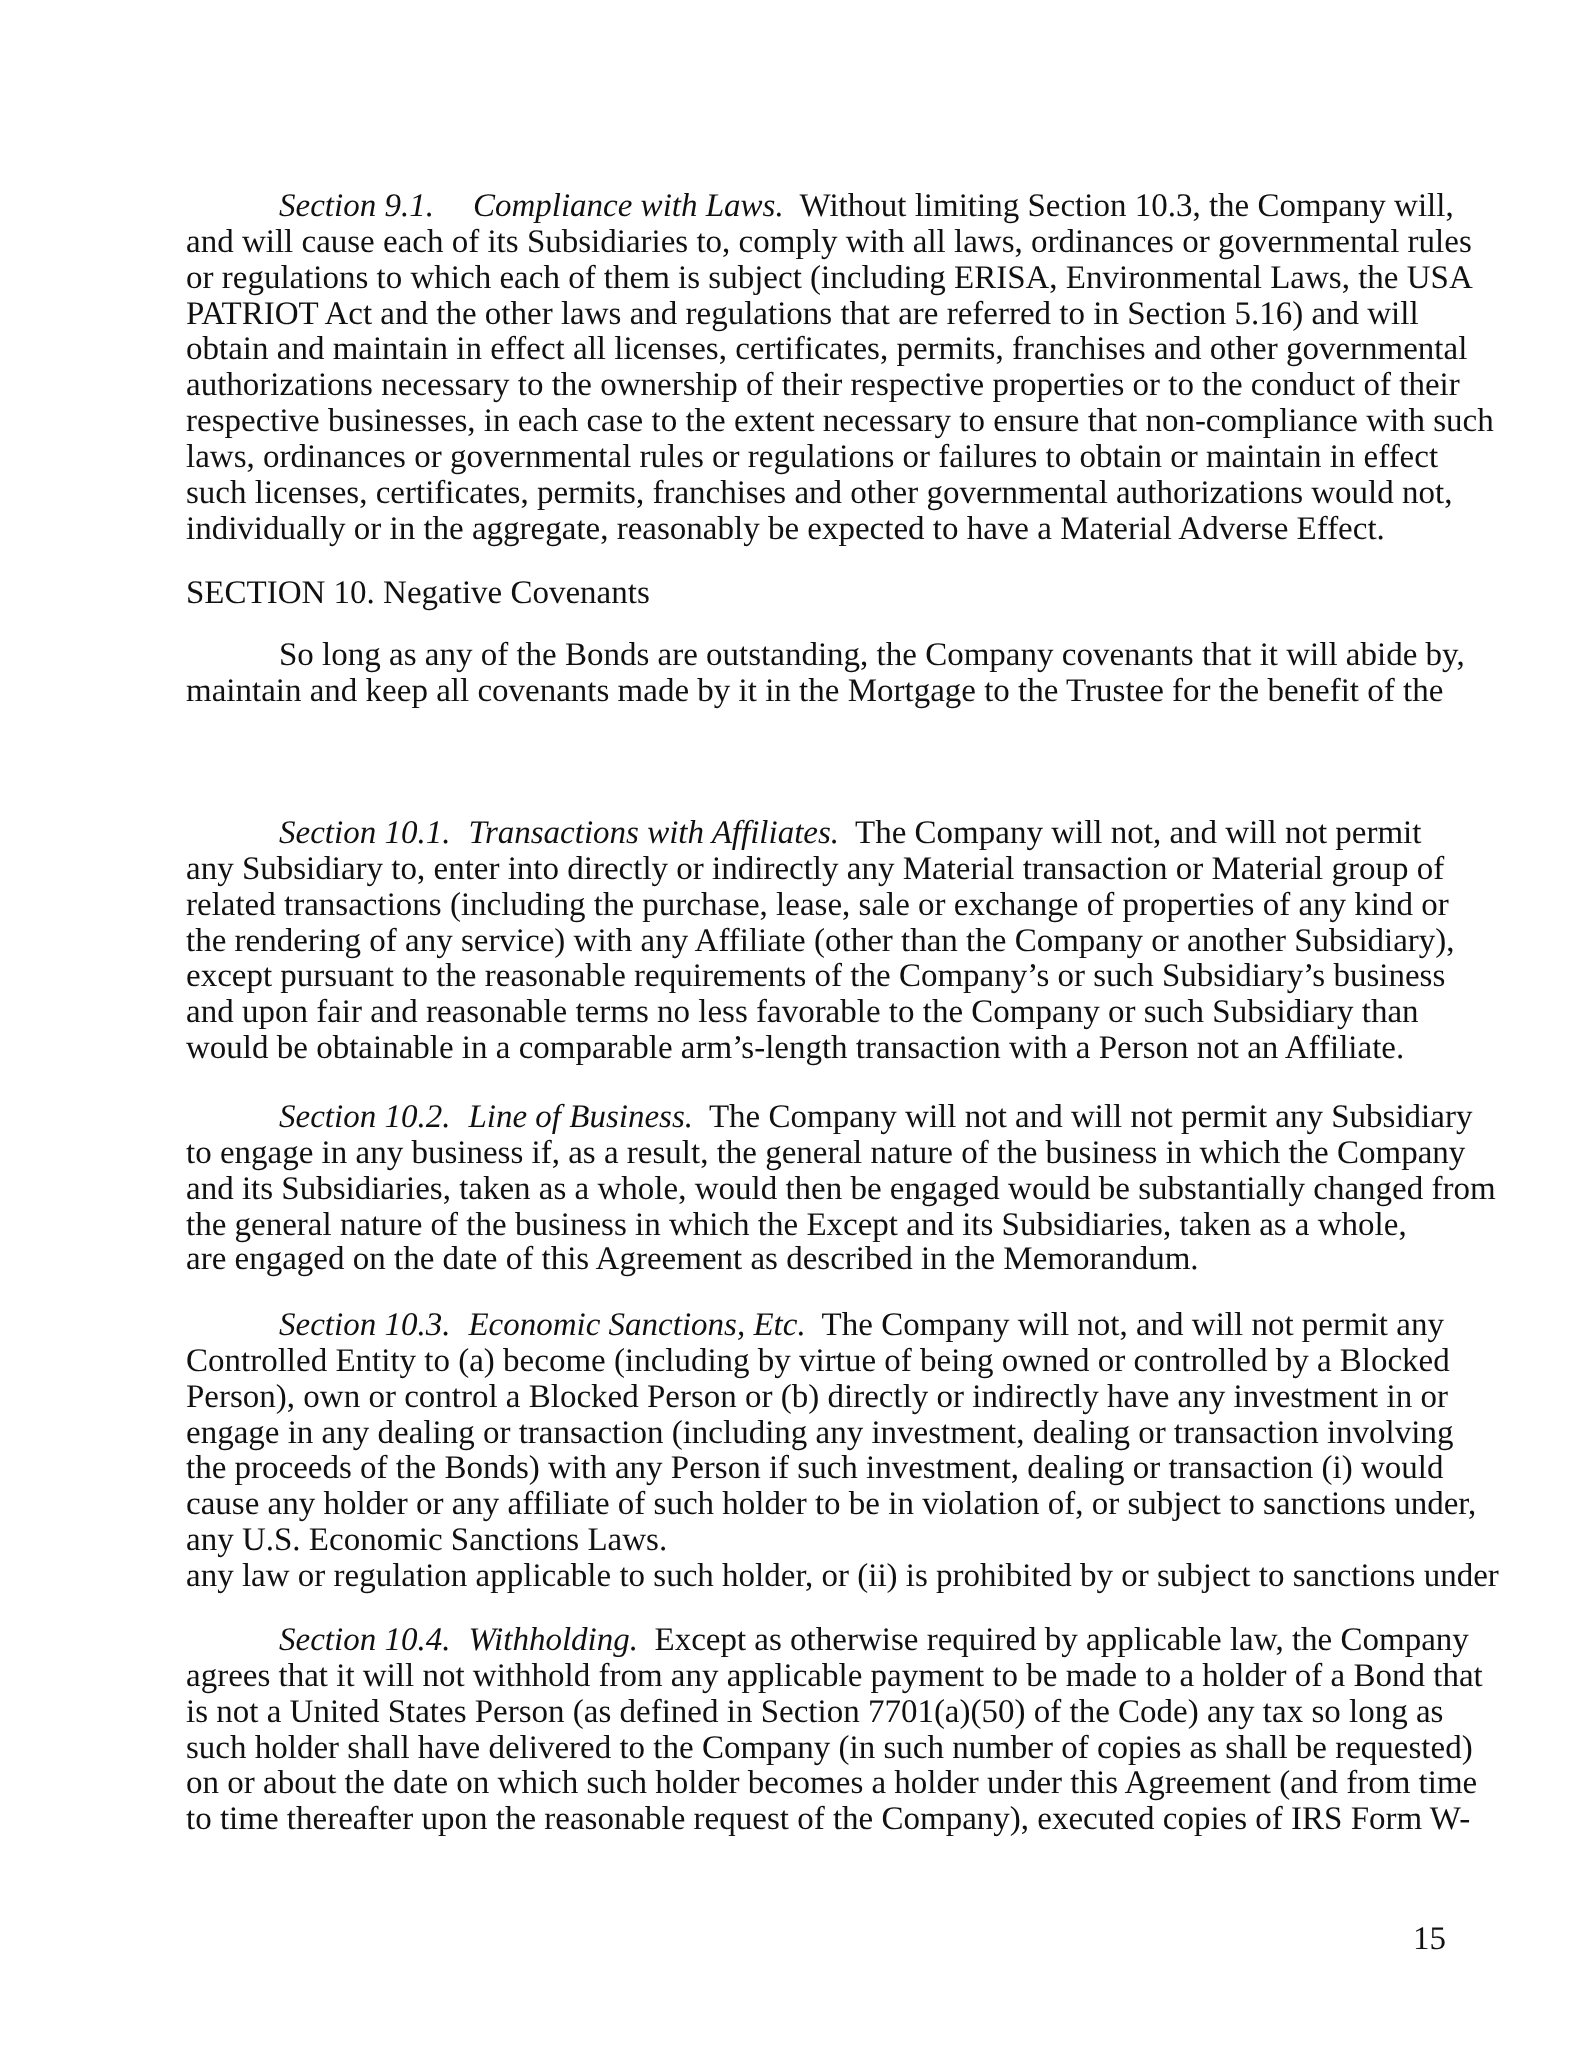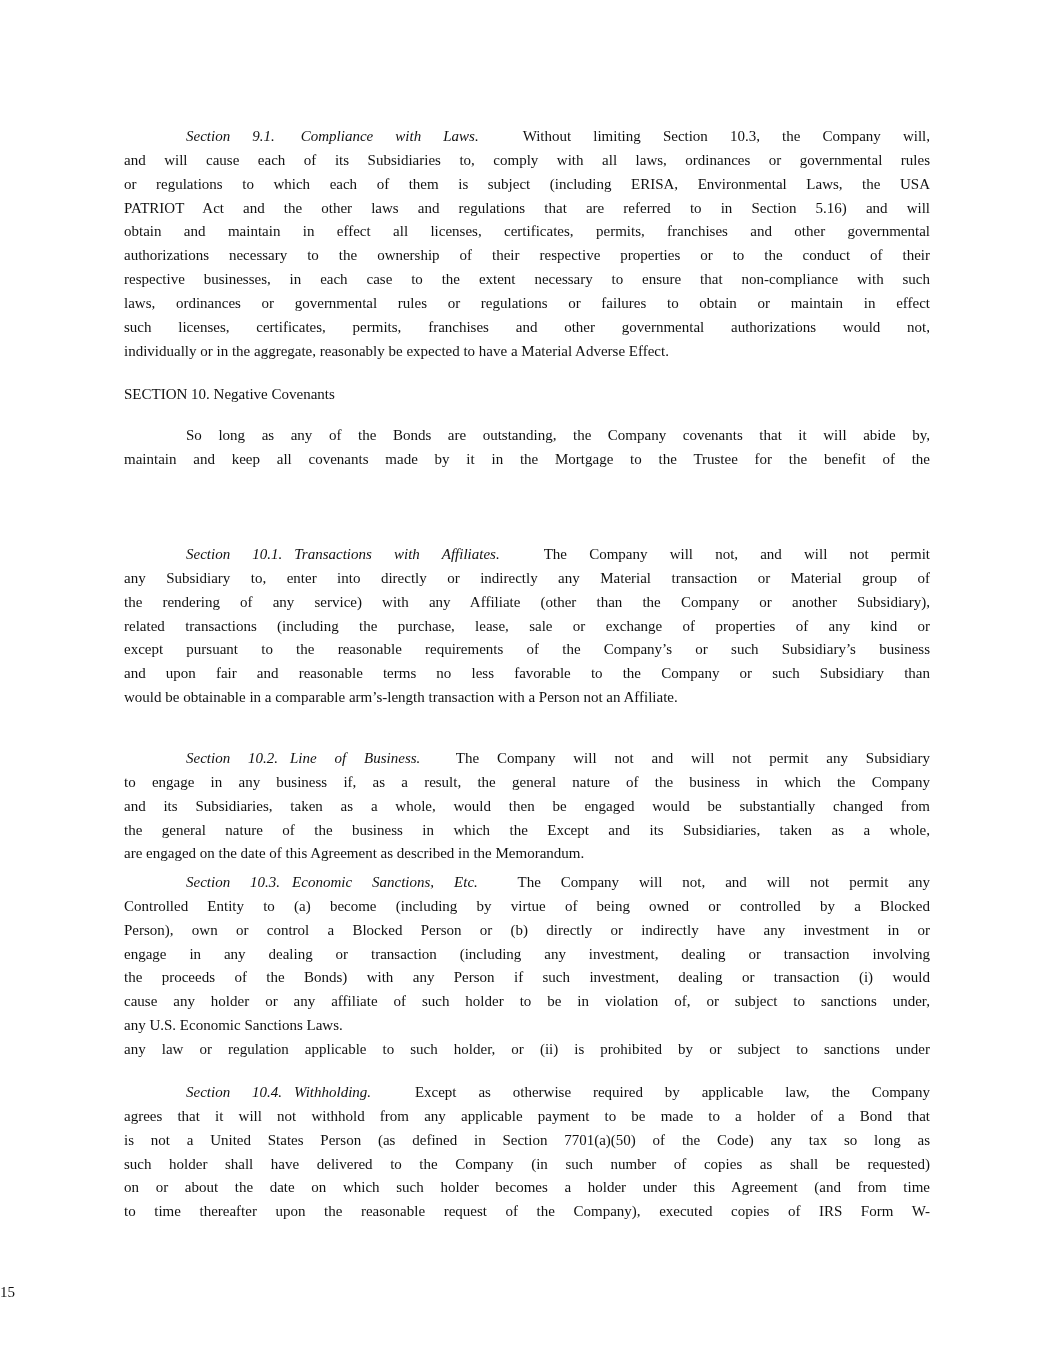--- a/index.html
+++ b/index.html
@@ -1,31 +1,31 @@
 <!DOCTYPE html>
 <html><head>
 <meta charset="utf-8">
 <style>
   html, body { margin: 0; padding: 0; background: #ffffff; }
   body { width: 1055px; height: 1365px; position: relative; overflow: hidden; }
   .page {
     position: absolute; left: 0; top: 0; width: 1055px; height: 1365px; background: #fff;
     font-family: "Liberation Serif", "DejaVu Serif", serif;
-    color: #111; font-size: 15px;
+    color: #111; font-size: 22px;
   }
   .para { position: absolute; left: 124px; width: 806px; }
   .line {
     display: block; height: 23.85px; line-height: 23.85px; white-space: nowrap;
     text-align: justify; text-align-last: justify;
   }
   .line.last { text-align-last: left; }
   .line.indent { padding-left: 62px; }
   .it { font-style: italic; }
   .gap { display: inline-block; }
-  .pagenum { position: absolute; left: 0; width: 964px; top: 1280px; text-align: left; line-height: 24px; }
+  .pagenum { position: absolute; left: 0; width: 964px; top: 1280px; text-align: right; line-height: 24px; }
 </style>
 </head>
 <body>
 
 <div class="page">
 
   <div class="para" style="top:125px">
     <span class="line indent"><span class="it">Section 9.1.</span><span class="gap" style="width:26px"></span><span class="it">Compliance with Laws.</span>&nbsp; <span>Without limiting Section 10.3, the Company will,</span></span>
     <span class="line">and will cause each of its Subsidiaries to, comply with all laws, ordinances or governmental rules</span>
     <span class="line">or regulations to which each of them is subject (including ERISA, Environmental Laws, the USA</span>
@@ -43,28 +43,28 @@
   </div>
 
   <div class="para" style="top:424px">
     <span class="line indent">So long as any of the Bonds are outstanding, the Company covenants that it will abide by,</span>
     <span class="line">maintain and keep all covenants made by it in the Mortgage to the Trustee for the benefit of the</span>
   </div>
 
   <div class="para" style="top:543px">
     <span class="line indent"><span class="it">Section 10.1.</span><span class="gap" style="width:12px"></span><span class="it">Transactions with Affiliates.</span>&nbsp; <span>The Company will not, and will not permit</span></span>
     <span class="line">any Subsidiary to, enter into directly or indirectly any Material transaction or Material group of</span>
+    <span class="line">related transactions (including the purchase, lease, sale or exchange of properties of any kind or</span>
     <span class="line">the rendering of any service) with any Affiliate (other than the Company or another Subsidiary),</span>
-    <span class="line">related transactions (including the purchase, lease, sale or exchange of properties of any kind or</span>
     <span class="line">except pursuant to the reasonable requirements of the Company’s or such Subsidiary’s business</span>
     <span class="line">and upon fair and reasonable terms no less favorable to the Company or such Subsidiary than</span>
     <span class="line last">would be obtainable in a comparable arm’s-length transaction with a Person not an Affiliate.</span>
   </div>
 
-  <div class="para" style="top:747px">
+  <div class="para" style="top:732px">
     <span class="line indent"><span class="it">Section 10.2.</span><span class="gap" style="width:12px"></span><span class="it">Line of Business.</span>&nbsp; <span>The Company will not and will not permit any Subsidiary</span></span>
     <span class="line">to engage in any business if, as a result, the general nature of the business in which the Company</span>
     <span class="line">and its Subsidiaries, taken as a whole, would then be engaged would be substantially changed from</span>
     <span class="line">the general nature of the business in which the Except and its Subsidiaries, taken as a whole,</span>
     <span class="line last">are engaged on the date of this Agreement as described in the Memorandum.</span>
   </div>
 
   <div class="para" style="top:871px">
     <span class="line indent"><span class="it">Section 10.3.</span><span class="gap" style="width:12px"></span><span class="it">Economic Sanctions, Etc.</span>&nbsp; <span>The Company will not, and will not permit any</span></span>
     <span class="line">Controlled Entity to (a) become (including by virtue of being owned or controlled by a Blocked</span>

